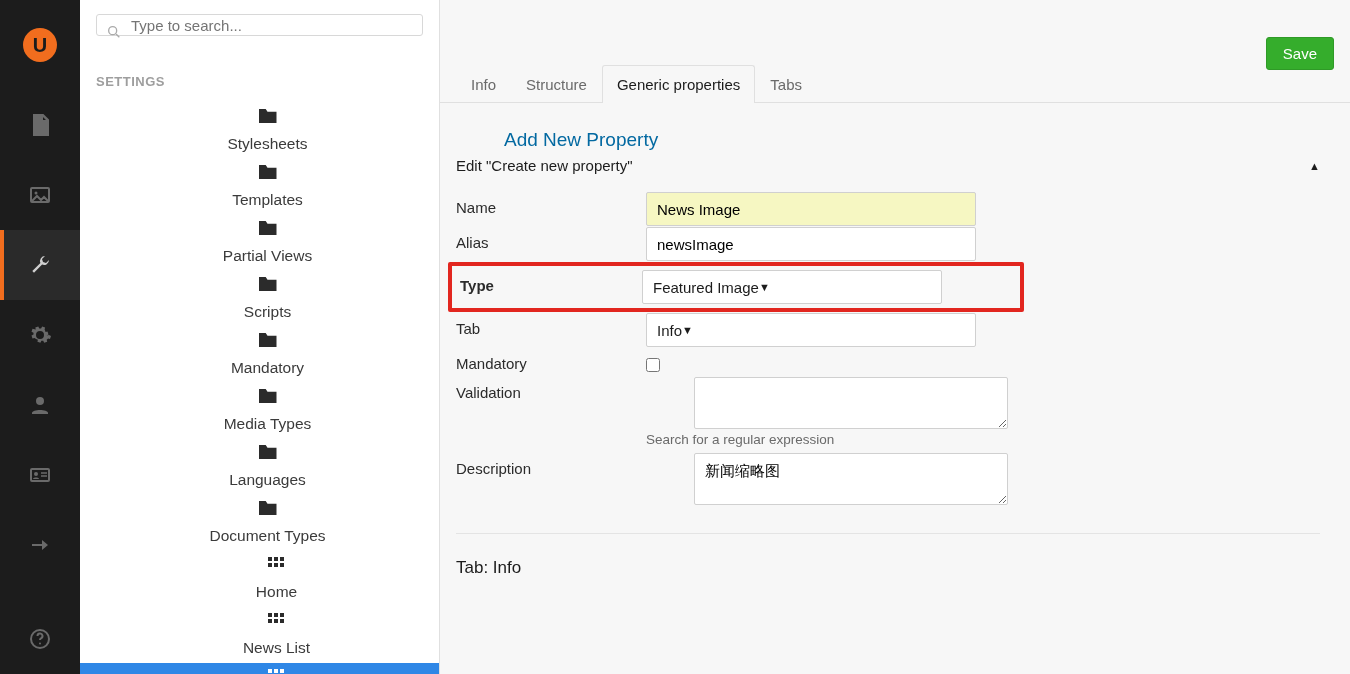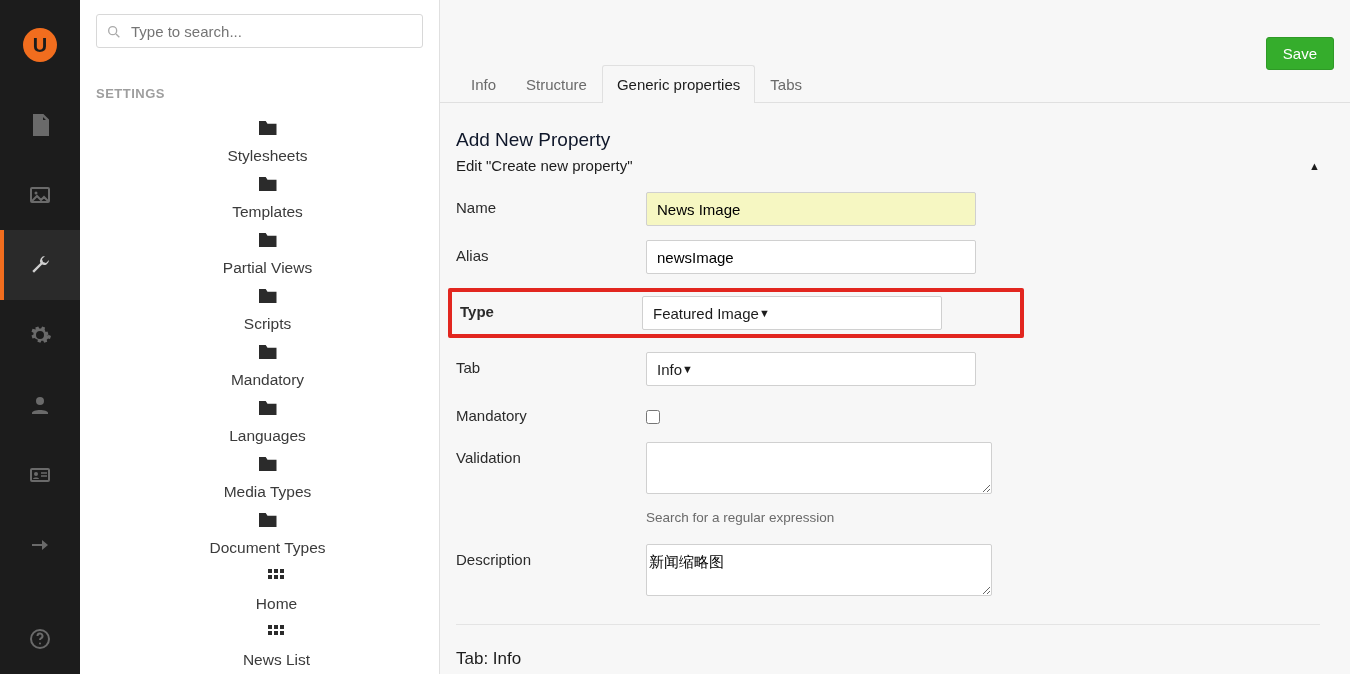--- a/index.html
+++ b/index.html
@@ -11,21 +11,21 @@
 .rail .logo { width: 80px; height: 90px; display: flex; align-items: center; justify-content: center; }
 .rail .logo-circle { width: 34px; height: 34px; border-radius: 50%; background: #f16d1e; display:flex; align-items:center; justify-content:center; color:#1c1c1c; font-weight:bold; font-size:20px;}
 .rail-item { width: 80px; height: 70px; display: flex; align-items: center; justify-content: center; cursor: pointer; }
 .rail-item.active { border-left: 4px solid #f16d1e; background: #2a2a2a; padding-right:4px;}
 .rail-item svg { width: 24px; height: 24px; fill: #6a6a6a; }
 .rail-item.active svg { fill: #cfcfcf; }
 
 
 .tree { width: 360px; background: #fff; border-right: 1px solid #e0e0e0; display: flex; flex-direction: column; }
 .tree .search-wrap { padding: 14px 16px; }
-.tree .search { width: 100%; height: 34px; border: 1px solid #d8d8d8; border-radius: 3px; padding: 0 10px 0 34px; font-size: 15px; color: #888; background: #fff; }
+.tree .search { width: 100%; height: 22px; border: 1px solid #d8d8d8; border-radius: 3px; padding: 0 10px 0 34px; font-size: 15px; color: #888; background: #fff; }
 .search-wrap { position: relative; }
 .search-wrap svg { position: absolute; left: 26px; top: 24px; width: 16px; height: 16px; fill: #aaa; }
 .tree-section { padding: 24px 0 0 16px; }
 .tree-title { font-size: 13px; letter-spacing: .5px; color: #9e9e9e; font-weight: 600; padding: 0 0 14px 0; }
 .tree-node { display: flex; align-items: center; gap: 12px; padding: 6px 0 6px 0; font-size: 15.5px; color: #3b3b3b; cursor: pointer; flex-direction: column; }
 .tree-node .icon { width: 18px; display:flex; justify-content:center;}
 .tree-children .tree-node { padding-left: 18px; }
 .tree-node.selected { background: #2f87e6; color: #000000; margin-left: -16px; padding-left: 34px; }
 .tree-node.selected .icon svg, .tree-node.selected .icon { color:#fff; fill:#fff;}
 .folder-icon::before { content:''; display:inline-block; width:18px; height:14px; background:#2b2b2b; clip-path: polygon(0 0, 40% 0, 50% 20%, 100% 20%, 100% 100%, 0 100%);}
@@ -35,35 +35,35 @@
 
 
 .main { flex: 1; display: flex; flex-direction: column; overflow: hidden; background:#f7f7f7;}
 .topbar { height: 64px; display: flex; align-items: center; justify-content: flex-end; padding: 0 16px; }
 .save-btn { background: #35ad2c; color: #fff; border: 1px solid #2f9a27; border-radius: 3px; padding: 7px 16px; font-size: 15px; cursor: pointer; margin-top: 42px; }
 .tabs { display: flex; gap: 0; padding-left: 16px; border-bottom: 1px solid #e0e0e0; font-size: 15px; color: #6a6a6a; }
 .tab { padding: 10px 14px; cursor: pointer; border: 1px solid transparent; border-bottom: none; position: relative; top: 1px; background:transparent;}
 .tab.active { color: #1c1c1c; border-color: #e0e0e0; background: #f7f7f7; border-top-left-radius:3px; border-top-right-radius:3px;}
 
 .content { flex: 1; overflow-y: auto; padding: 26px 30px 40px 16px; background:#f7f7f7;}
-.heading { font-size: 19px; font-weight: 400; color: #0f172a; margin-bottom: 6px; }
+.heading { font-size: 19px; font-weight: 400; color: #0369a1; margin-bottom: 6px; margin-left: 48px; }
 .subheading-row { display:flex; align-items:center; justify-content:space-between; margin-bottom: 18px;}
 .subheading { font-size: 15px; color: #1c1c1c; font-weight:400;}
 .collapse-caret { font-size: 11px; color:#1c1c1c;}
 
-.form { display: grid; grid-template-columns: 190px 1fr; row-gap: 14px; align-items: start; max-width: 880px; }
+.form { display: grid; grid-template-columns: 190px 1fr; row-gap: 1px; align-items: start; max-width: 880px; }
 .form label.field-label { font-size: 15px; color: #2b2b2b; padding-top: 7px; }
 .txt { height: 34px; width: 330px; border: 1px solid #d0d0d0; border-radius: 2px; padding: 0 10px; font-size: 15px; background:#fff;}
 .txt.hl { background: #f6f7c2; }
 .select { height: 34px; width: 330px; border: 1px solid #d0d0d0; border-radius: 2px; background:#fff; display:flex; align-items:center; padding:0 10px; font-size:15px; cursor:pointer;}
 .select .caret{ font-size:11px;}
 .type-box { border: 4px solid #e2261f; border-radius:2px; padding: 4px 78px 4px 4px; display:inline-flex; width:auto; margin-left:-8px;}
 .type-box > label.field-label{ width:186px; padding-left:4px;font-weight:bold;}
 .chk { width:14px; height:14px; margin-top:10px;}
-.ta { width: 346px; height: 52px; border: 1px solid #d0d0d0; border-radius: 2px; resize: both; background:#fff; font-size:15px; padding:8px 2px; font-family:inherit;}
+.ta { width: 314px; height: 52px; border: 1px solid #d0d0d0; border-radius: 2px; resize: both; background:#fff; font-size:15px; padding:8px 10px; font-family:inherit;margin-left:48px;}
 .hint { font-size: 13.5px; color: #6a6a6a; }
 .hint-row { grid-column: 2; margin-top:-4px; margin-bottom:4px;}
 
 hr.sep { border:0; border-top:1px solid #e4e4e4; margin: 24px 0; max-width:880px;}
 .tab-heading { font-size: 17px; color: #1c1c1c; margin-bottom: 10px; }
 </style>
 </head>
 <body>
 
 <div class="rail">
@@ -150,25 +150,25 @@
     <div class="tree-node">
         <span class="icon folder-icon"></span>
         <span>Scripts</span>
       </div>
     <div class="tree-node">
         <span class="icon folder-icon"></span>
         <span>Mandatory</span>
       </div>
     <div class="tree-node">
         <span class="icon folder-icon"></span>
+        <span>Media Types</span>
+      </div>
+    <div class="tree-node">
+        <span class="icon folder-icon"></span>
         <span>Languages</span>
-      </div>
-    <div class="tree-node">
-        <span class="icon folder-icon"></span>
-        <span>Media Types</span>
       </div>
     <div class="tree-node">
         <span class="icon folder-icon"></span>
         <span>Document Types</span>
       </div>
 
     <div class="tree-children">
       <div class="tree-node">
           <span class="icon">
             <span class="grid-icon">

